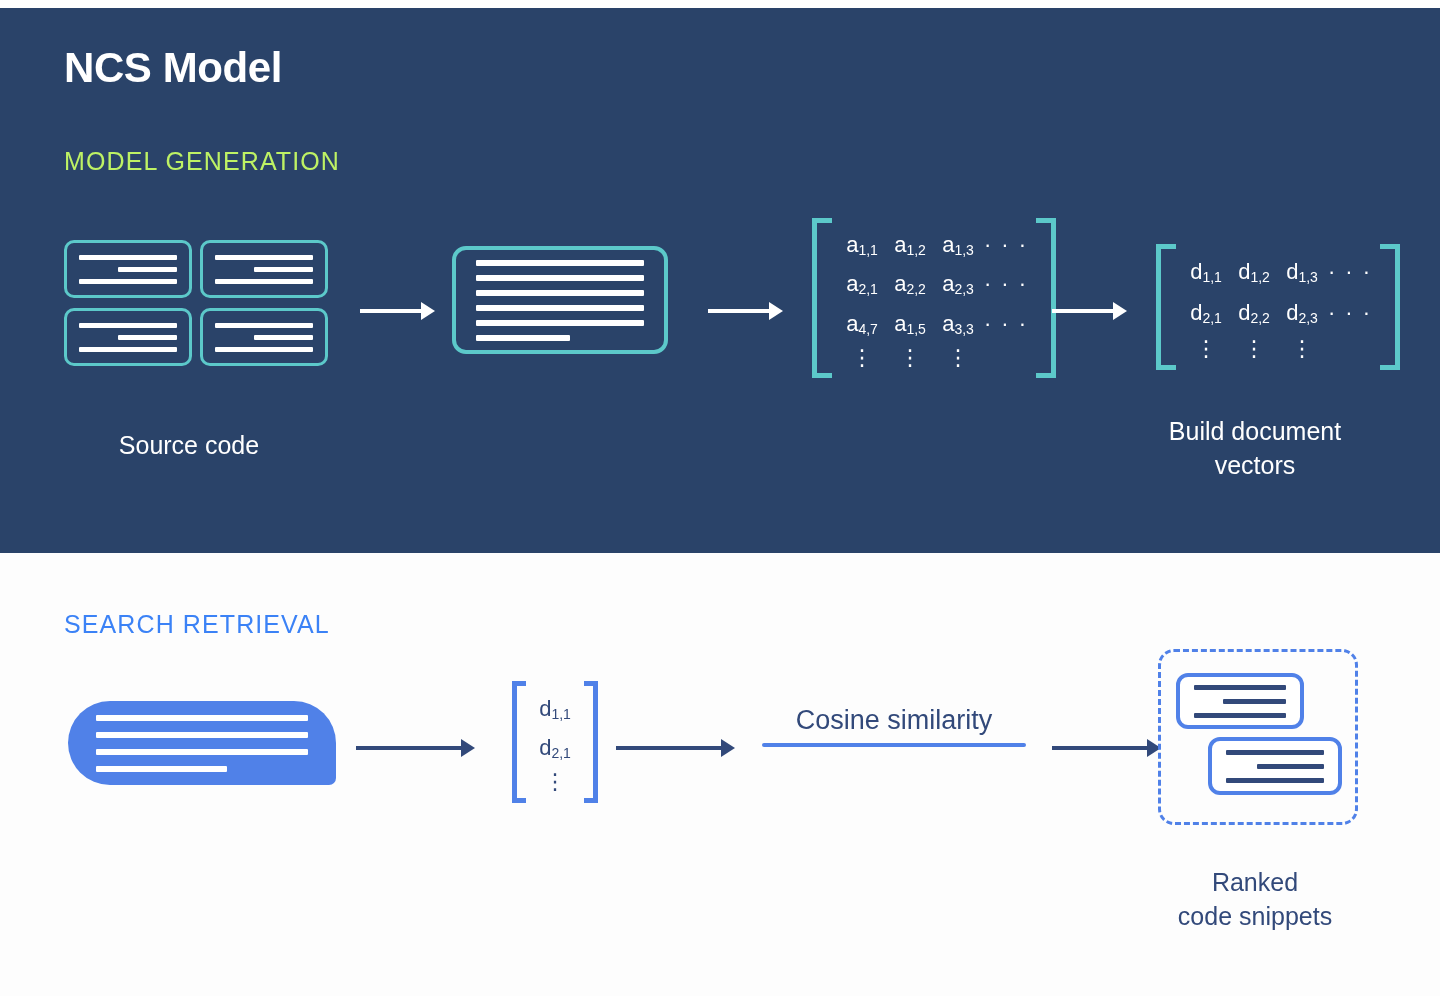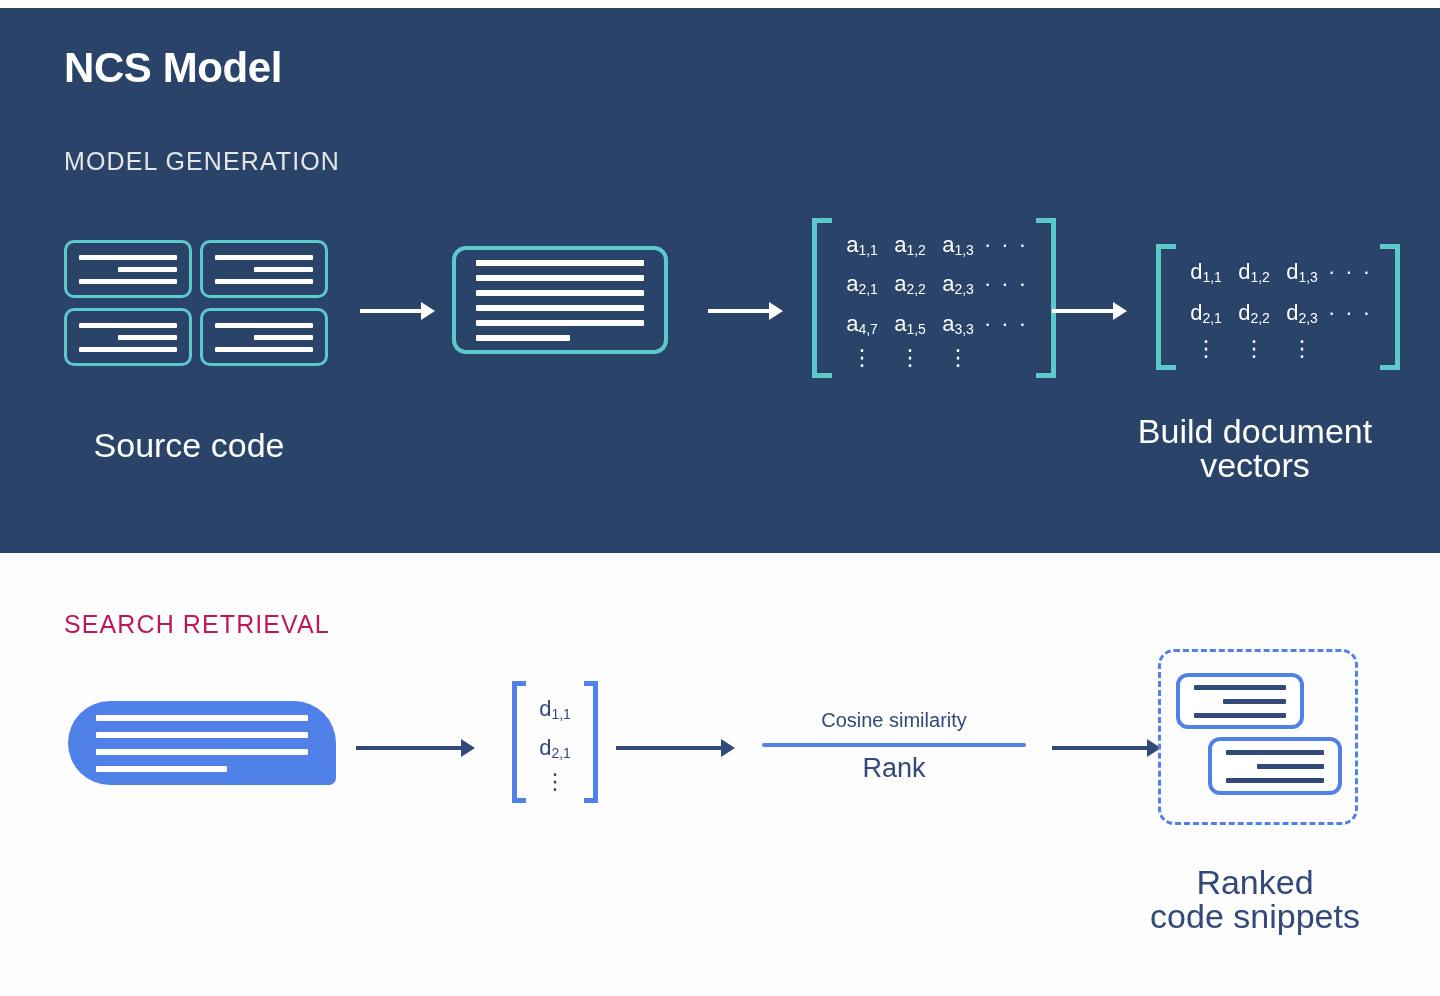--- a/index.html
+++ b/index.html
@@ -25,33 +25,33 @@
   }
 
   
   .title {
     position: absolute; left: 64px; top: 36px;
     font-size: 42px; font-weight: bold; color: #ffffff;
     letter-spacing: -0.4px;
   }
   .eyebrow-top {
     position: absolute; left: 64px; top: 139px;
-    font-size: 25px; color: #e5e5e5; letter-spacing: 1.1px;
+    font-size: 25px; color: #bef264; letter-spacing: 1.1px;
     font-weight: 400;
   }
   .eyebrow-bottom {
     position: absolute; left: 64px; top: 610px;
-    font-size: 25px; color: #be185d; letter-spacing: 1.1px;
+    font-size: 25px; color: #3b82f6; letter-spacing: 1.1px;
     font-weight: 400;
   }
 
   
   .stage-label {
     position: absolute; text-align: center;
-    font-size: 34px; line-height: 34px; font-weight: 400;
+    font-size: 25px; line-height: 34px; font-weight: 400;
   }
   .stage-label.light { color: #ffffff; }
   .stage-label.dark  { color: #32497a; }
 
   
   .code-card {
     position: absolute;
     border: 3px solid #5cc9ca;
     border-radius: 10px;
     background: transparent;
@@ -117,21 +117,21 @@
     display: flex; flex-direction: column; justify-content: center;
     gap: 11px; padding: 0 28px;
   }
   .query-bubble .ln { height: 6px; background: #ffffff; border-radius: 1px; }
   .query-bubble .ln.short { width: 62%; }
 
   
   .fraction {
     position: absolute; text-align: center; color: #32497a;
   }
-  .fraction .num { font-size: 20px; line-height: 34px; }
+  .fraction .num { font-size: 27px; line-height: 34px; }
   .fraction .bar { height: 4px; background: #5081e8; margin: 6px 0 4px; border-radius: 2px; }
   .fraction .den { font-size: 27px; line-height: 34px; }
 
   
   .ranked-box {
     position: absolute;
     border: 3px dashed #5081e8;
     border-radius: 16px;
   }
   .snippet-card {
@@ -327,21 +327,20 @@
     </div>
 
     <div class="arrow dark" style="left:616px; top:186px; width:120px;">
       <div class="shaft" style="width:106px;"></div>
         <div class="head"></div>
     </div>
 
     <div class="fraction" style="left:762px; top:150px; width:264px;">
       <div class="num">Cosine similarity</div>
       <div class="bar"></div>
-      <div class="den">Rank</div>
     </div>
 
     <div class="arrow dark" style="left:1052px; top:186px; width:110px;">
       <div class="shaft" style="width:96px;"></div>
         <div class="head"></div>
     </div>
 
     <div>
       <div class="ranked-box" style="left:1158px; top:96px; width:200px; height:176px;"></div>
       <div class="snippet-card" style="left:1176px; top:120px; width:128px; height:56px;">

